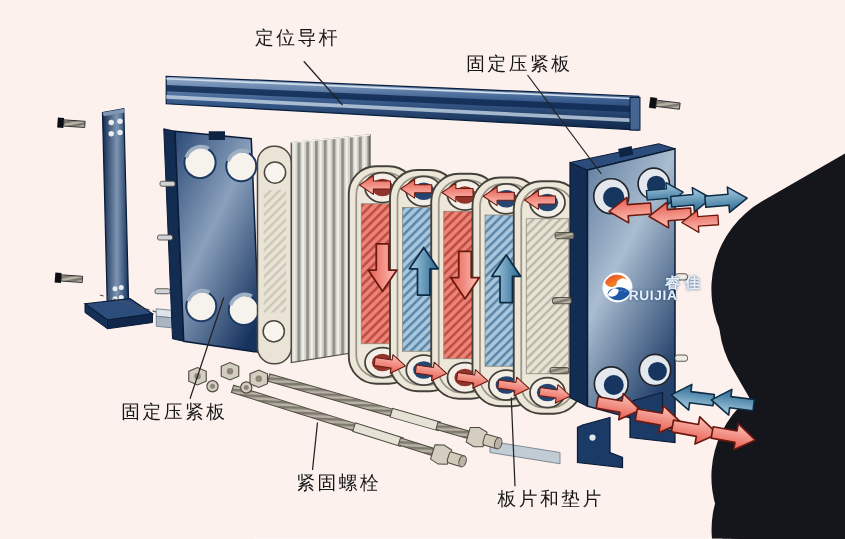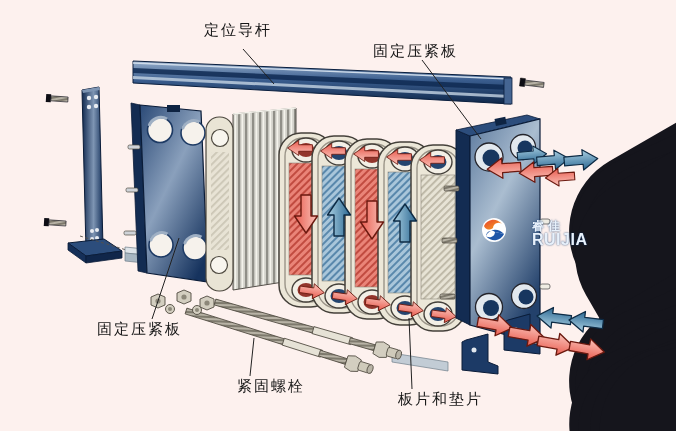--- a/index.html
+++ b/index.html
@@ -13,24 +13,23 @@
     position:absolute;font-size:15px;color:#161616;letter-spacing:2px;
     white-space:nowrap;font-weight:500;
   }
   .logo-cn{
     position:absolute;left:505px;top:218px;font-size:12px;font-weight:bold;
     color:#e8f1fb;letter-spacing:4px;text-shadow:0 0 2px rgba(18,58,110,.9);
     font-family:"Liberation Sans","DejaVu Sans",sans-serif;
     padding-left:27px;
   }
   .logo-en{
-    position:absolute;left:503px;top:231px;font-size:16px;font-weight:bold;
+    position:absolute;left:503px;top:231px;font-size:11px;font-weight:bold;
     color:#e8f1fb;letter-spacing:.5px;text-shadow:0 0 2px rgba(18,58,110,.9);
     font-family:"Liberation Sans","DejaVu Sans",sans-serif;
-    margin-left:29px;
   }
 </style>
 </head>
 <body>
 
 <div class="stage">
 <svg width="676" height="431" viewBox="0 0 676 431">
   <defs>
     <linearGradient id="gCol" x1="0" y1="0" x2="1" y2="0">
       <stop offset="0" stop-color="#122a50"></stop>

